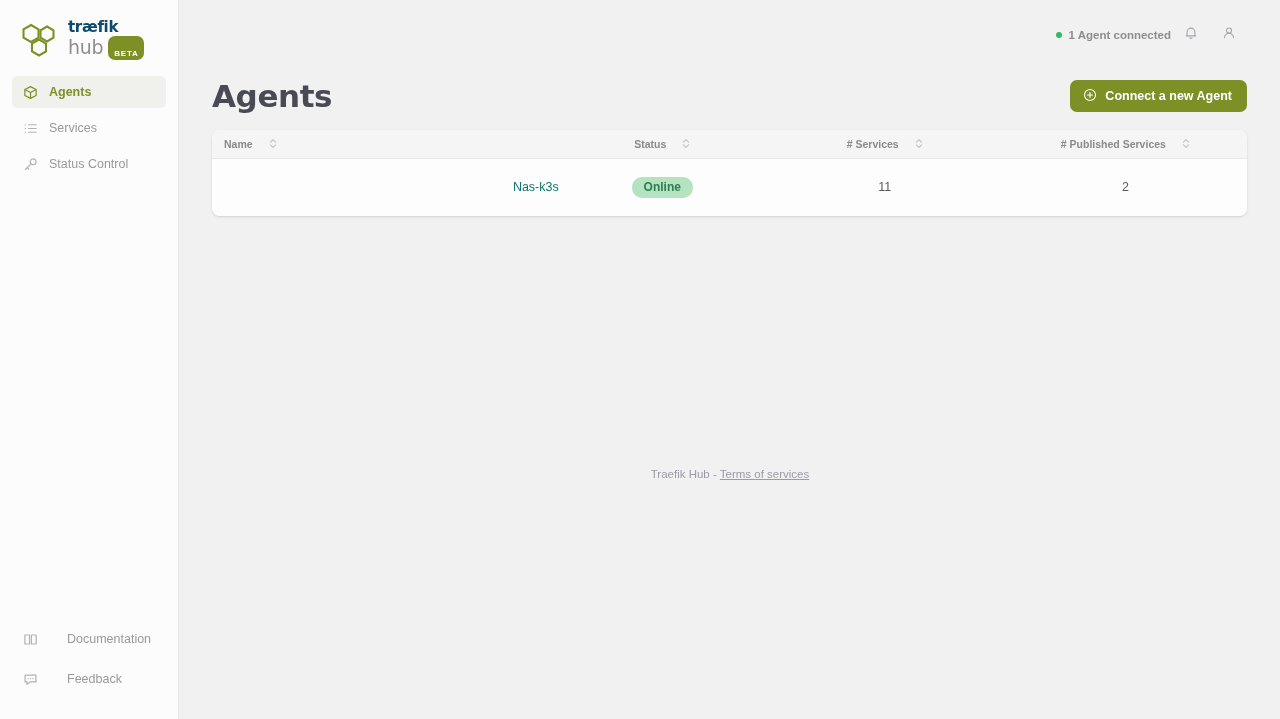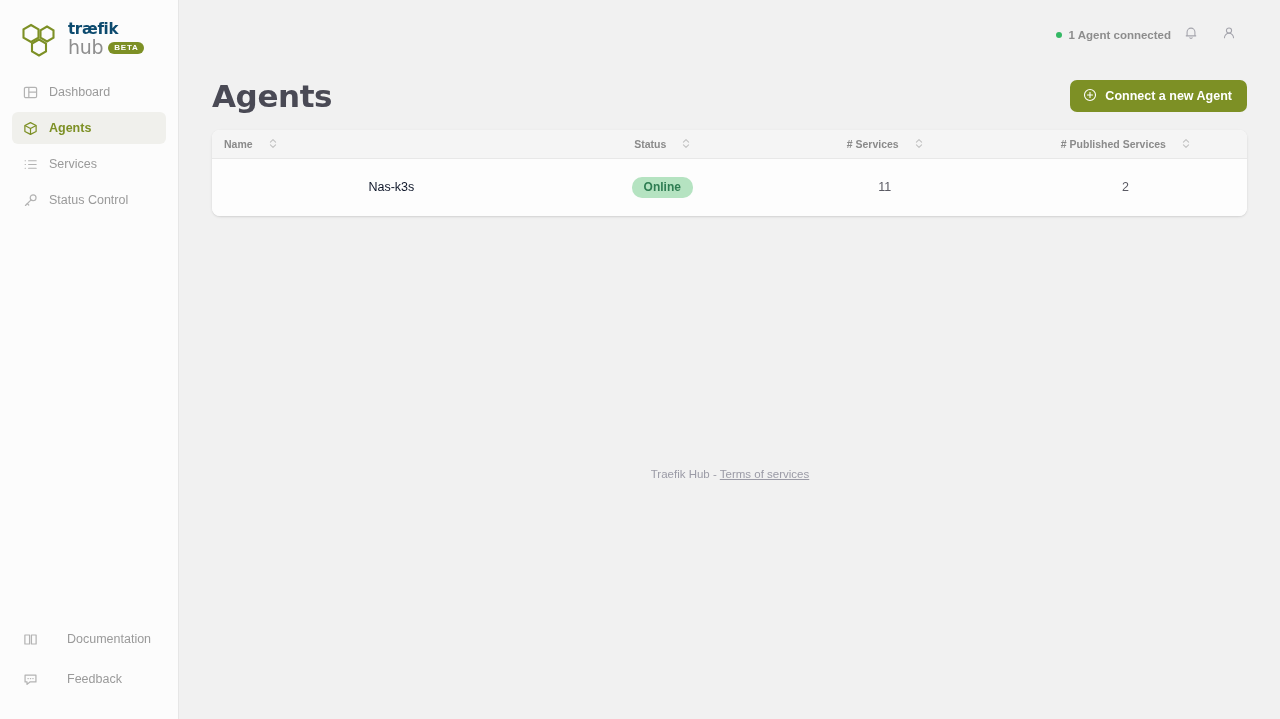--- a/index.html
+++ b/index.html
@@ -32,21 +32,21 @@
     letter-spacing: -0.3px; font-family: "DejaVu Sans", sans-serif;
   }
   .logo-line2 { display: flex; align-items: center; gap: 5px; margin-top: 1px; }
   .logo-hub {
     font-size: 19px; font-weight: 400; color: #8e8e8e;
     letter-spacing: -0.3px; font-family: "DejaVu Sans", sans-serif;
   }
   .beta-badge {
     background: #7d9025; color: #ffffff;
     font-size: 8px; font-weight: 700; letter-spacing: 0.8px;
-    padding: 2px 5px 2px 6px; border-radius: 7px;
+    padding: 14px 5px 2px 6px; border-radius: 7px;
     font-family: "Liberation Sans", sans-serif;
   }
 
   .nav { margin-top: 14px; padding: 0 12px; }
   .nav-item {
     display: flex; align-items: center; gap: 11px;
     height: 32px; padding: 0 10px; margin-bottom: 4px;
     border-radius: 6px; cursor: pointer;
     color: #9a9a9a; font-size: 12.5px;
   }
@@ -103,21 +103,21 @@
     height: 28px; font-size: 10.5px; font-weight: 700; color: #8a8a8a;
     text-align: center; padding: 0; vertical-align: middle;
   }
   thead th .th-in { display: inline-flex; align-items: center; gap: 16px; }
   thead th.col-name { text-align: left; padding-left: 12px; }
   thead th.col-name .th-in { justify-content: flex-start; }
   tbody td {
     height: 58px; font-size: 12.5px; color: #5a5a63;
     text-align: center; vertical-align: middle; background: #fdfdfd;
   }
-  tbody td.col-name { text-align: center; padding-left: 12px; color: #0f172a; }
+  tbody td.col-name { text-align: right; padding-left: 12px; color: #0f766e; }
   .status-pill {
     display: inline-block; background: #b5e3c1; color: #2e7d52;
     font-size: 12px; font-weight: 700; border-radius: 10px;
     padding: 3px 12px; line-height: 1.25;
   }
   .sort-ico { width: 8px; height: 11px; display: inline-block; }
 
   
   .footer {
     position: absolute; left: 1px; right: 0; bottom: 27px;
@@ -144,30 +144,20 @@
         <span class="logo-line1">træfik</span>
         <span class="logo-line2">
           <span class="logo-hub">hub</span>
           <span class="beta-badge">BETA</span>
         </span>
       </span>
     </div>
 
     <nav class="nav">
 
-      <div class="nav-item">
-        <span class="ico">
-          <svg viewBox="0 0 16 16" width="15" height="15" fill="none" stroke="#b3b3b3" stroke-width="1.3">
-            <rect x="1.5" y="2.5" width="13" height="11" rx="1.6"></rect>
-            <line x1="6.2" y1="2.5" x2="6.2" y2="13.5"></line>
-            <line x1="6.2" y1="7.6" x2="14.5" y2="7.6"></line>
-          </svg>
-        </span>
-        <span>Dashboard</span>
-      </div>
 
       <div class="nav-item active">
         <span class="ico">
           <svg viewBox="0 0 16 16" width="15" height="15" fill="none" stroke="#7d9025" stroke-width="1.3" stroke-linejoin="round">
             <path d="M8 1.7 L14 4.8 L14 11.2 L8 14.3 L2 11.2 L2 4.8 Z"></path>
             <path d="M2 4.8 L8 8 L14 4.8"></path>
             <line x1="8" y1="8" x2="8" y2="14.3"></line>
           </svg>
         </span>
         <span>Agents</span>

